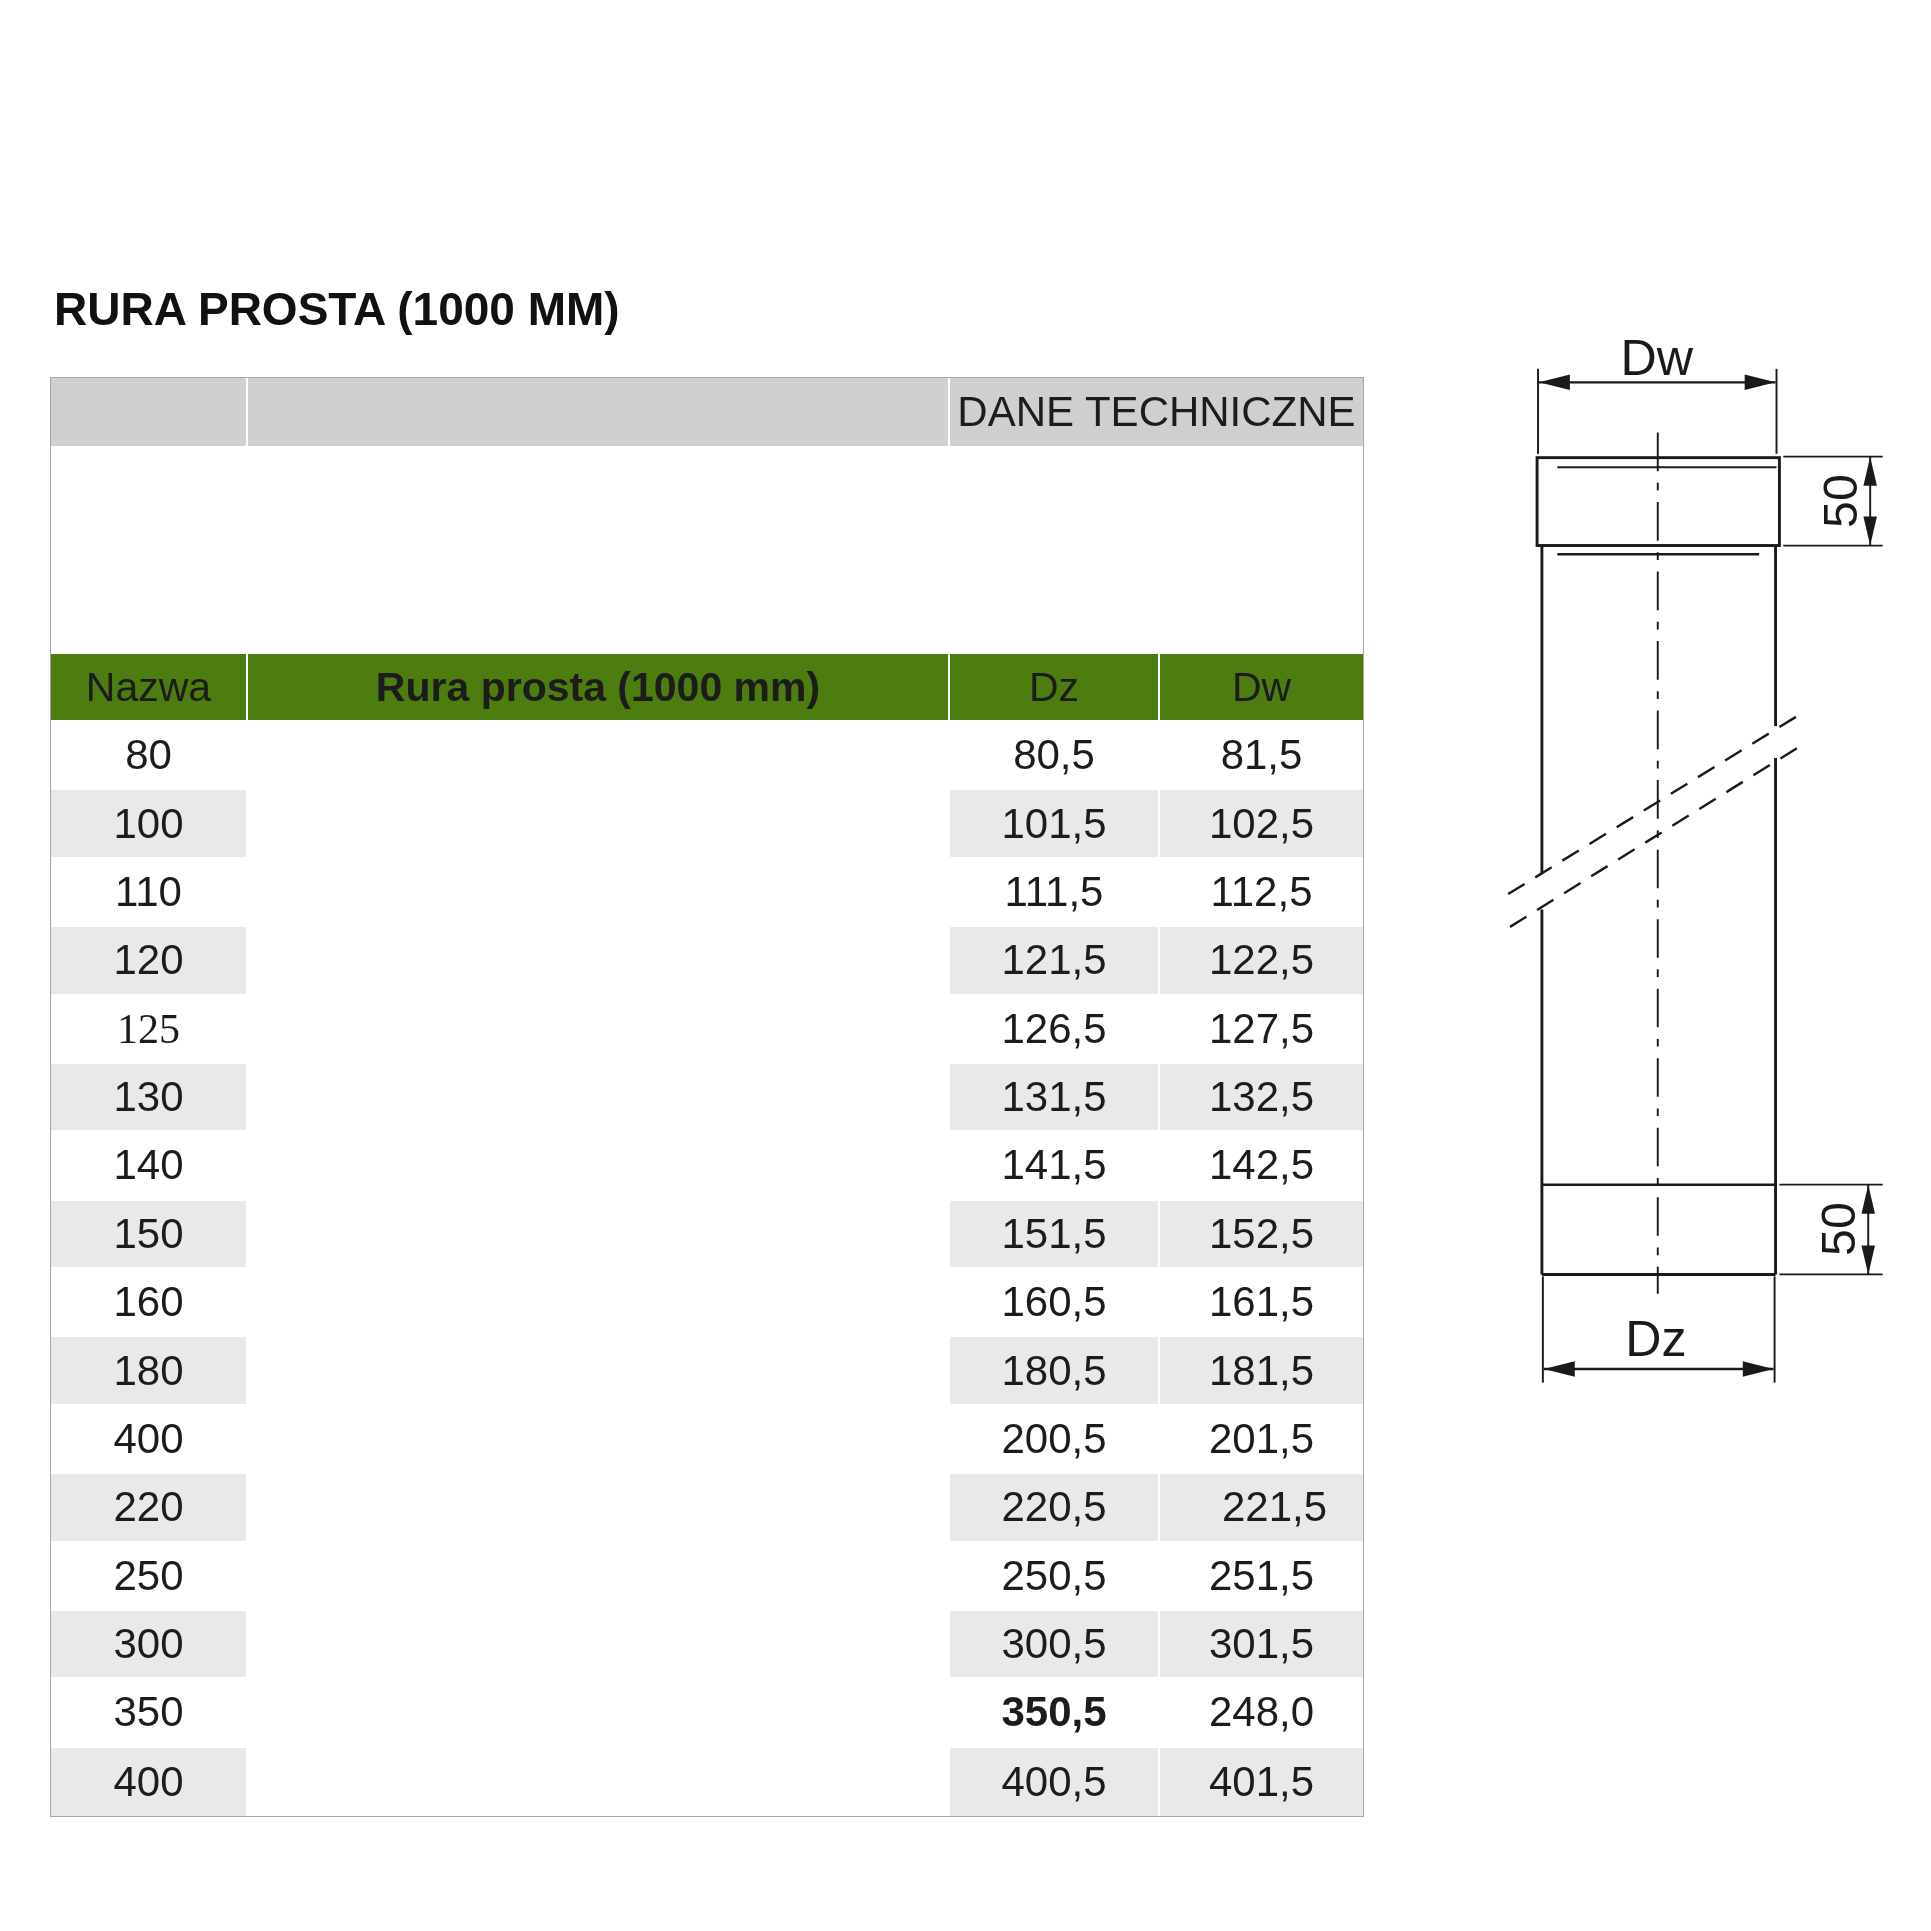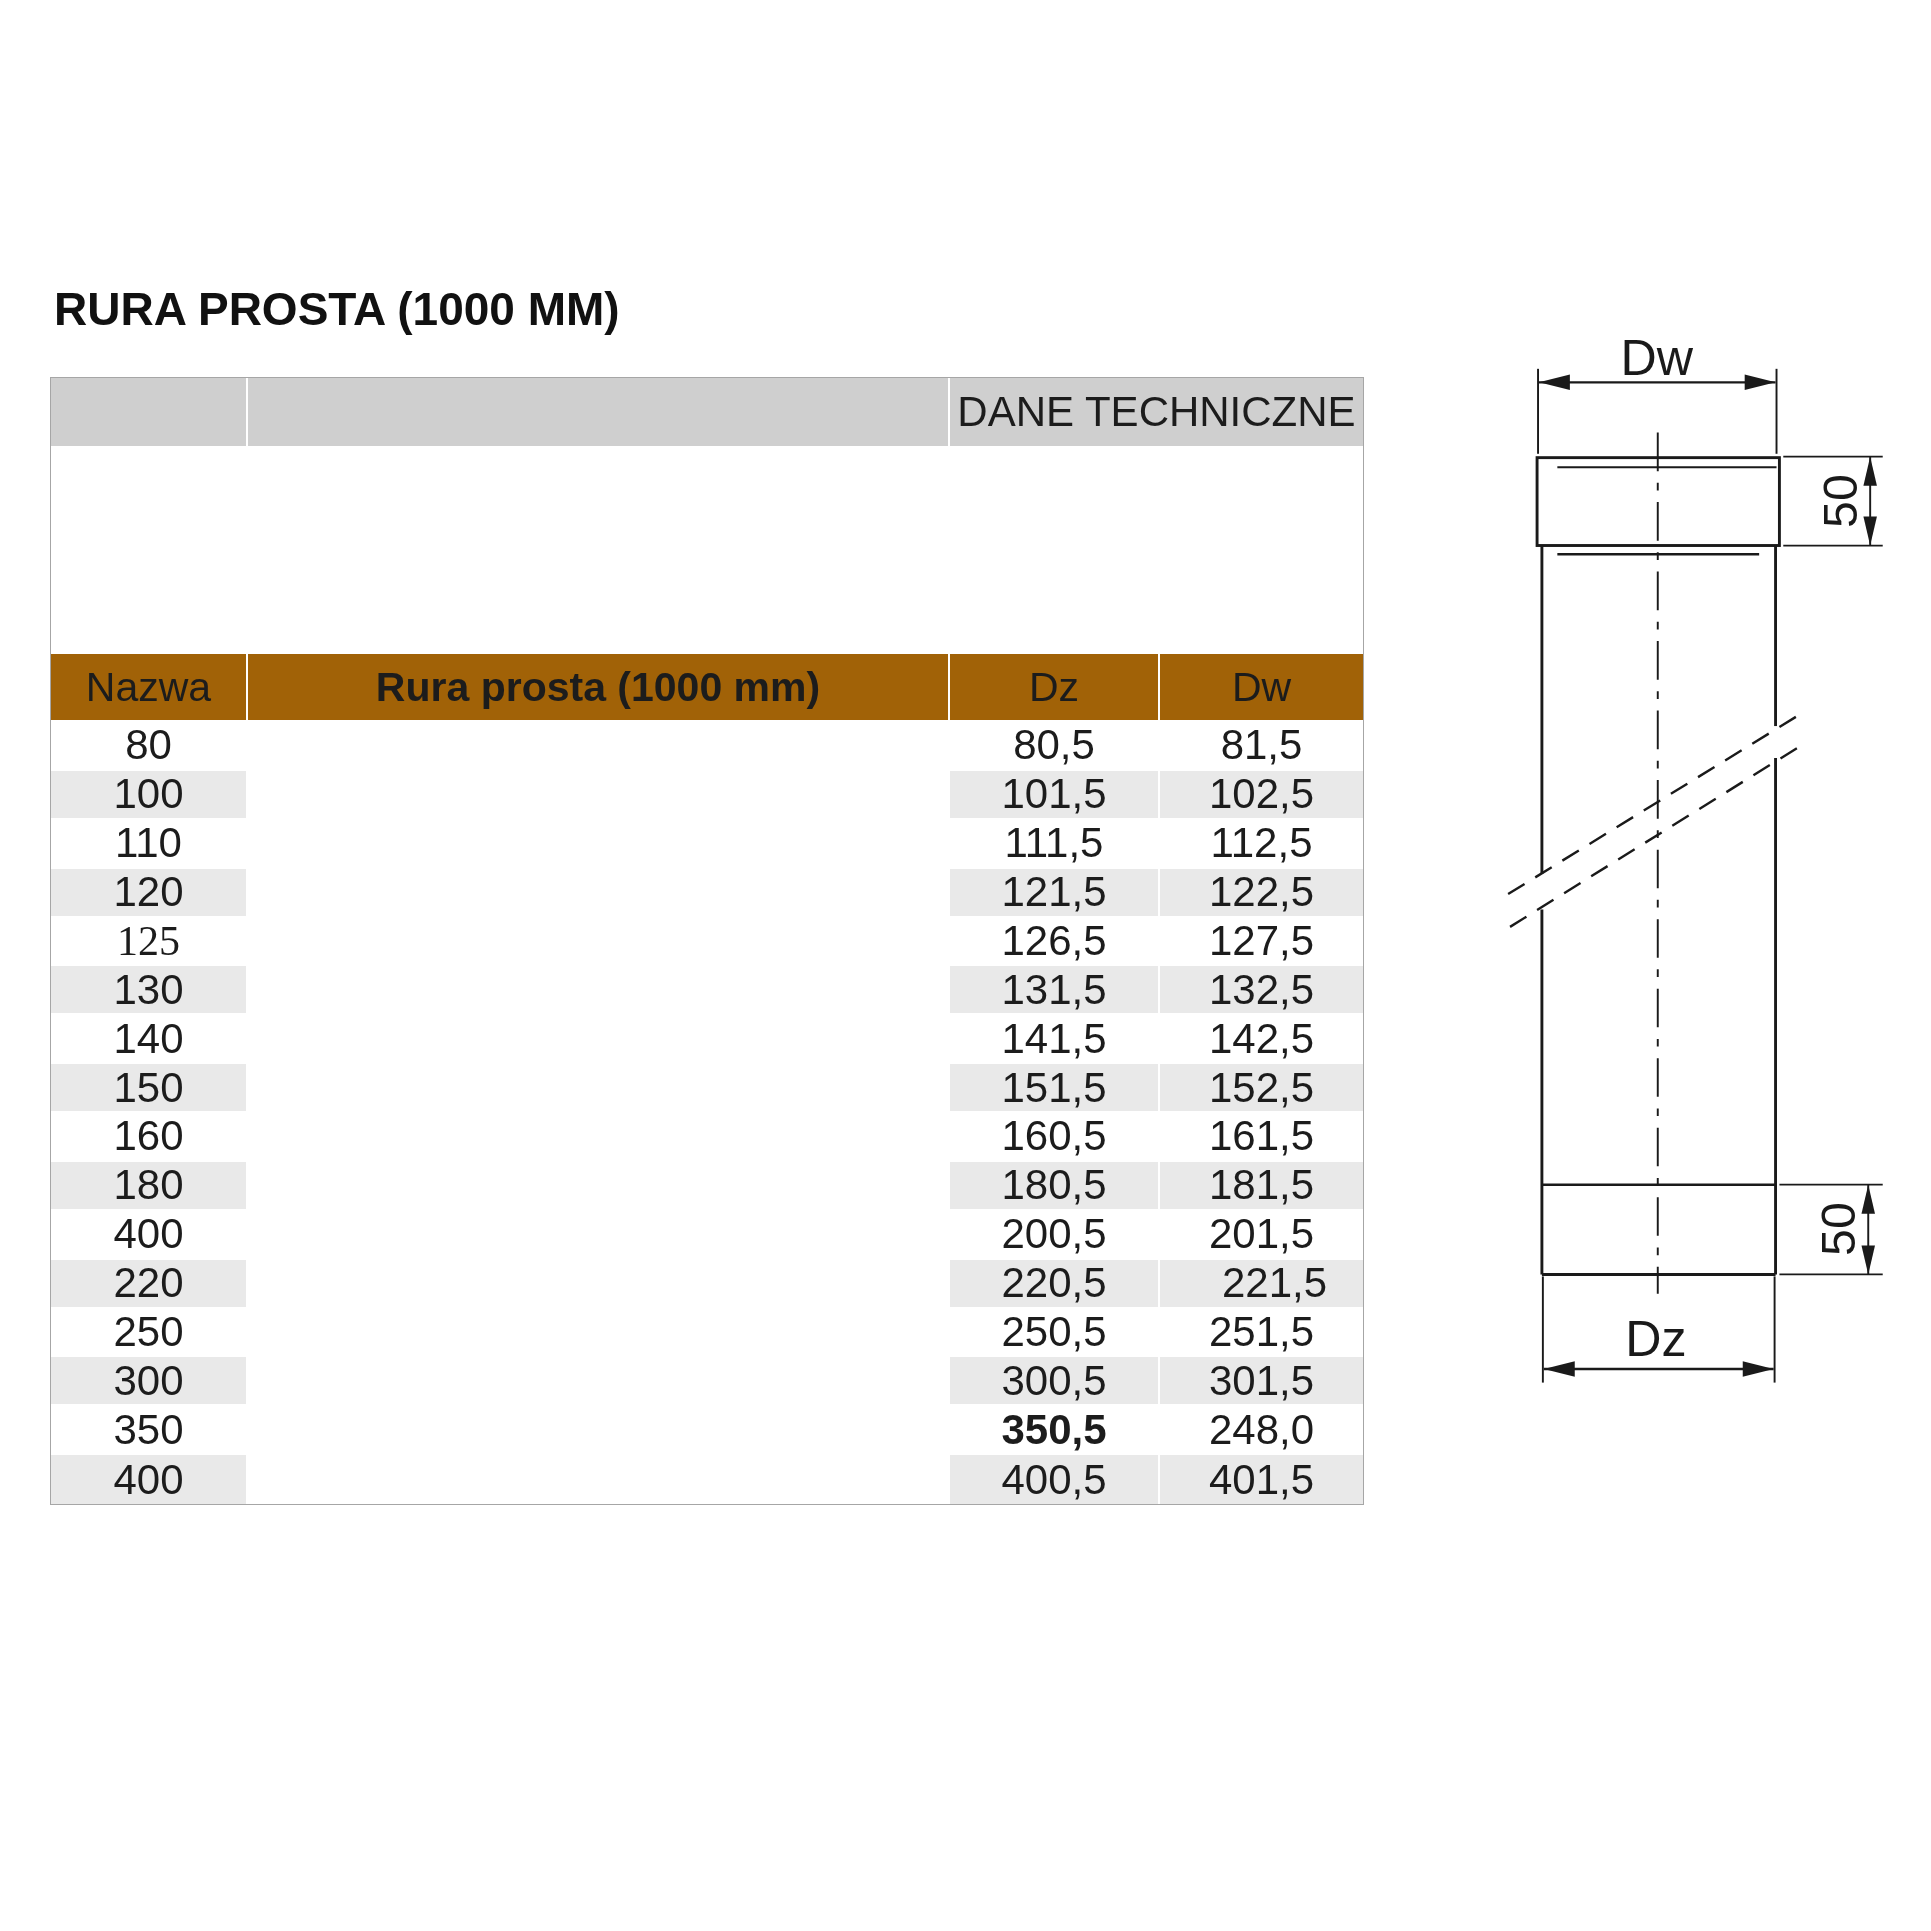--- a/index.html
+++ b/index.html
@@ -2,32 +2,32 @@
 <html><head>
 <meta charset="utf-8">
 <style>
   html,body{margin:0;padding:0;background:#fff;}
   body{width:1931px;height:1931px;position:relative;overflow:hidden;
        font-family:"Liberation Sans", sans-serif;color:#1c1c1c;}
 
   .page-title{position:absolute;left:54px;top:282px;font-size:46px;font-weight:bold;
               letter-spacing:0px;color:#111;white-space:nowrap;}
 
-  .grid{position:absolute;left:50px;top:377px;width:1314px;height:1128px;
+  .grid{position:absolute;left:50px;top:377px;width:1314px;height:1440px;
         box-sizing:border-box;border:1.9px solid #a6a6a6;background:#fff;
         display:grid;
         grid-template-columns:197px 702px 210px 1fr;
         grid-template-rows:70px 69px 137px 68px repeat(16,1fr);}
 
   .cell{box-sizing:border-box;display:flex;align-items:center;justify-content:center;
         font-size:42px;overflow:hidden;}
   .br{border-right:2.9px solid #fff;}
   .bb{border-bottom:2.9px solid #fff;}
   .g1{background:#cfcfcf;}
-  .g2{background:#a16207;}
+  .g2{background:#4d7c0f;}
   .group{background:#f1f1f1;font-weight:bold;font-size:42px;}
   .white{background:#fff;}
   .alt{background:#e9e9e9;}
   .t42{font-size:41px;}
   .bold{font-weight:bold;}
 
   svg text{font-family:"Liberation Sans", sans-serif;fill:#1a1a1a;}
 </style>
 </head>
 <body>

